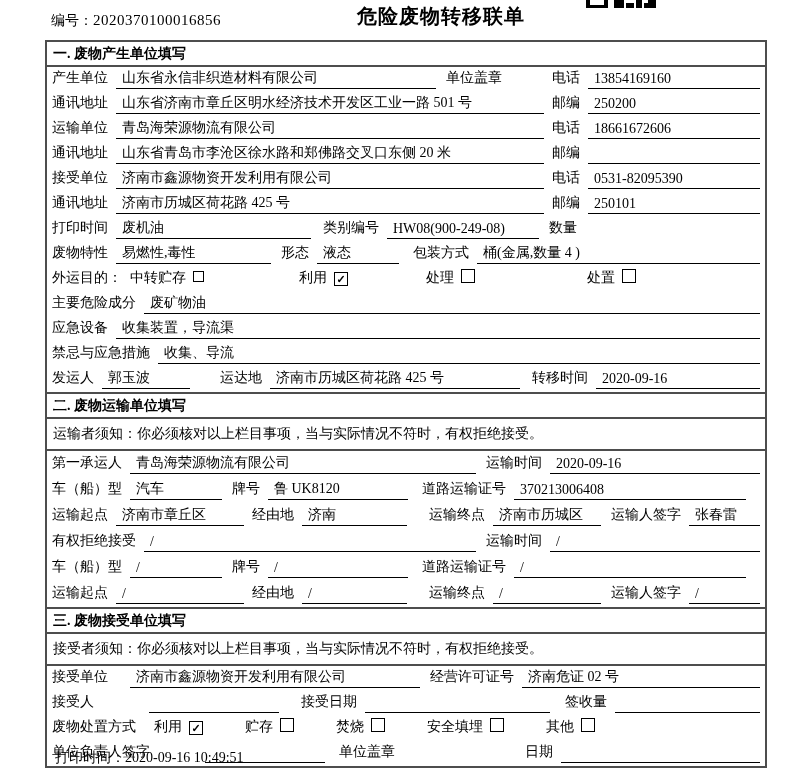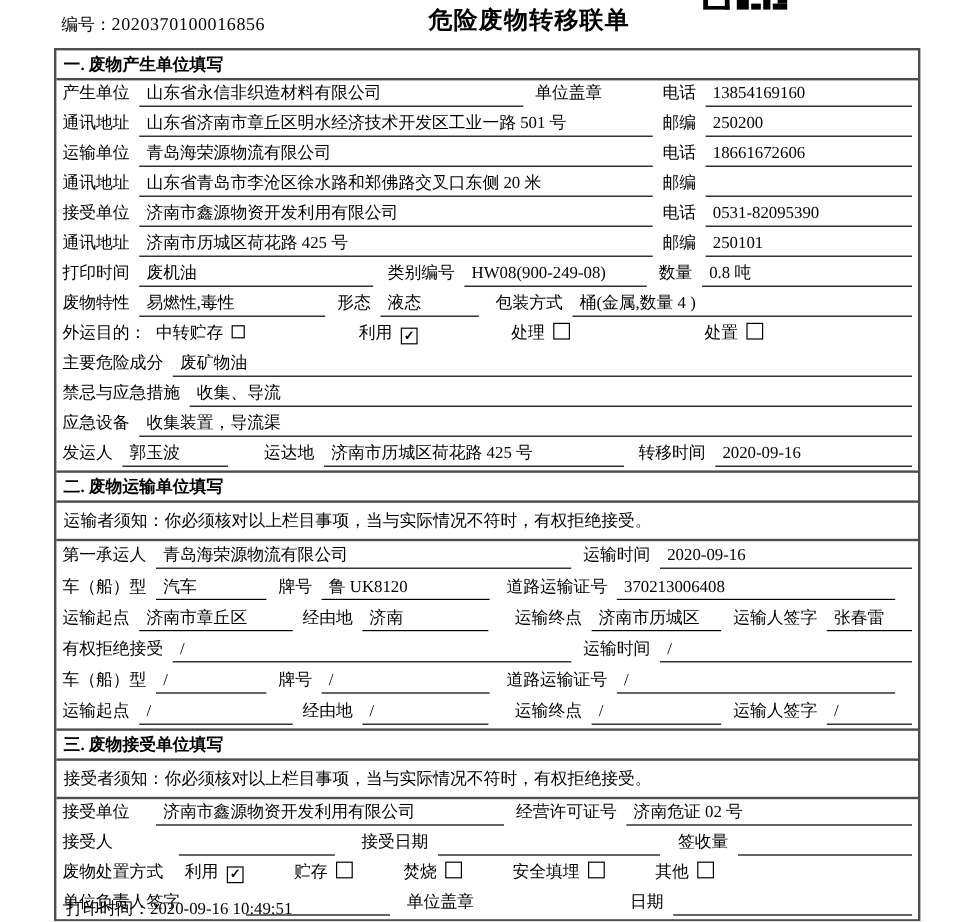--- a/index.html
+++ b/index.html
@@ -99,21 +99,20 @@
       <span class="lbl" style="margin-left:8px;">邮编</span>
       <span class="v" style="width:172px;">250101</span>
     </div>
 
     <div class="r">
       <span class="lbl">打印时间</span>
       <span class="v" style="width:195px;">废机油</span>
       <span class="lbl" style="margin-left:12px;">类别编号</span>
       <span class="v" style="width:152px;">HW08(900-249-08)</span>
       <span class="lbl" style="margin-left:10px;">数量</span>
-      <span class="v vf">0.8 吨</span>
     </div>
 
     <div class="r">
       <span class="lbl">废物特性</span>
       <span class="v" style="width:155px;">易燃性,毒性</span>
       <span class="lbl" style="margin-left:10px;">形态</span>
       <span class="v" style="width:82px;">液态</span>
       <span class="lbl" style="margin-left:14px;">包装方式</span>
       <span class="v vf">桶(金属,数量 4 )</span>
     </div>
@@ -125,27 +124,27 @@
       <span class="opt" style="margin-left:78px;"><span>处理</span><span class="cb"></span></span>
       <span class="opt" style="margin-left:112px;"><span>处置</span><span class="cb"></span></span>
     </div>
 
     <div class="r">
       <span class="lbl">主要危险成分</span>
       <span class="v vf">废矿物油</span>
     </div>
 
     <div class="r">
+      <span class="lbl">应急设备</span>
+      <span class="v vf">收集装置，导流渠</span>
+    </div>
+
+    <div class="r">
       <span class="lbl">禁忌与应急措施</span>
       <span class="v vf">收集、导流</span>
-    </div>
-
-    <div class="r">
-      <span class="lbl">应急设备</span>
-      <span class="v vf">收集装置，导流渠</span>
     </div>
 
     <div class="r">
       <span class="lbl">发运人</span>
       <span class="v" style="width:88px;">郭玉波</span>
       <span class="lbl" style="margin-left:30px;">运达地</span>
       <span class="v" style="width:250px;">济南市历城区荷花路 425 号</span>
       <span class="lbl" style="margin-left:12px;">转移时间</span>
       <span class="v vf">2020-09-16</span>
     </div>

